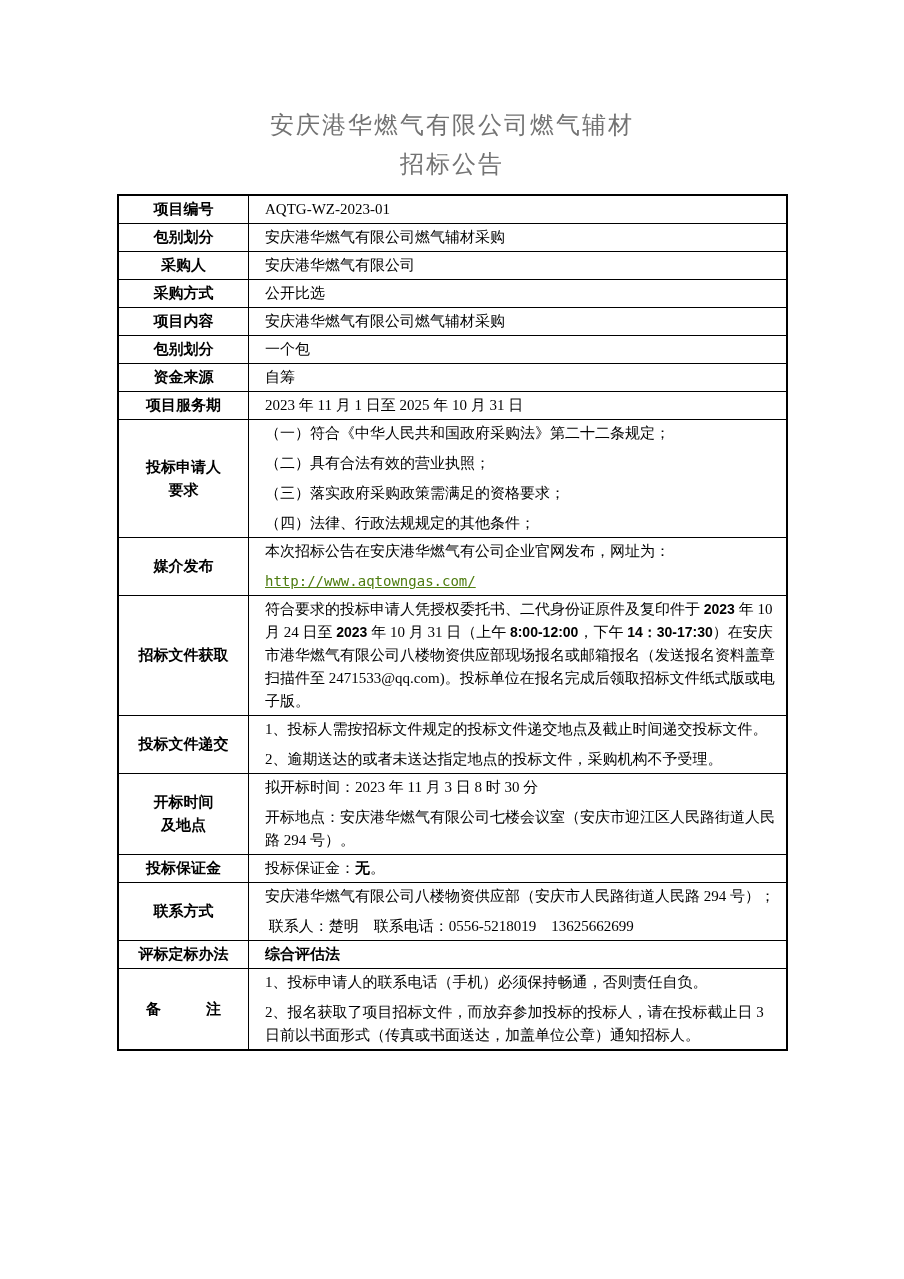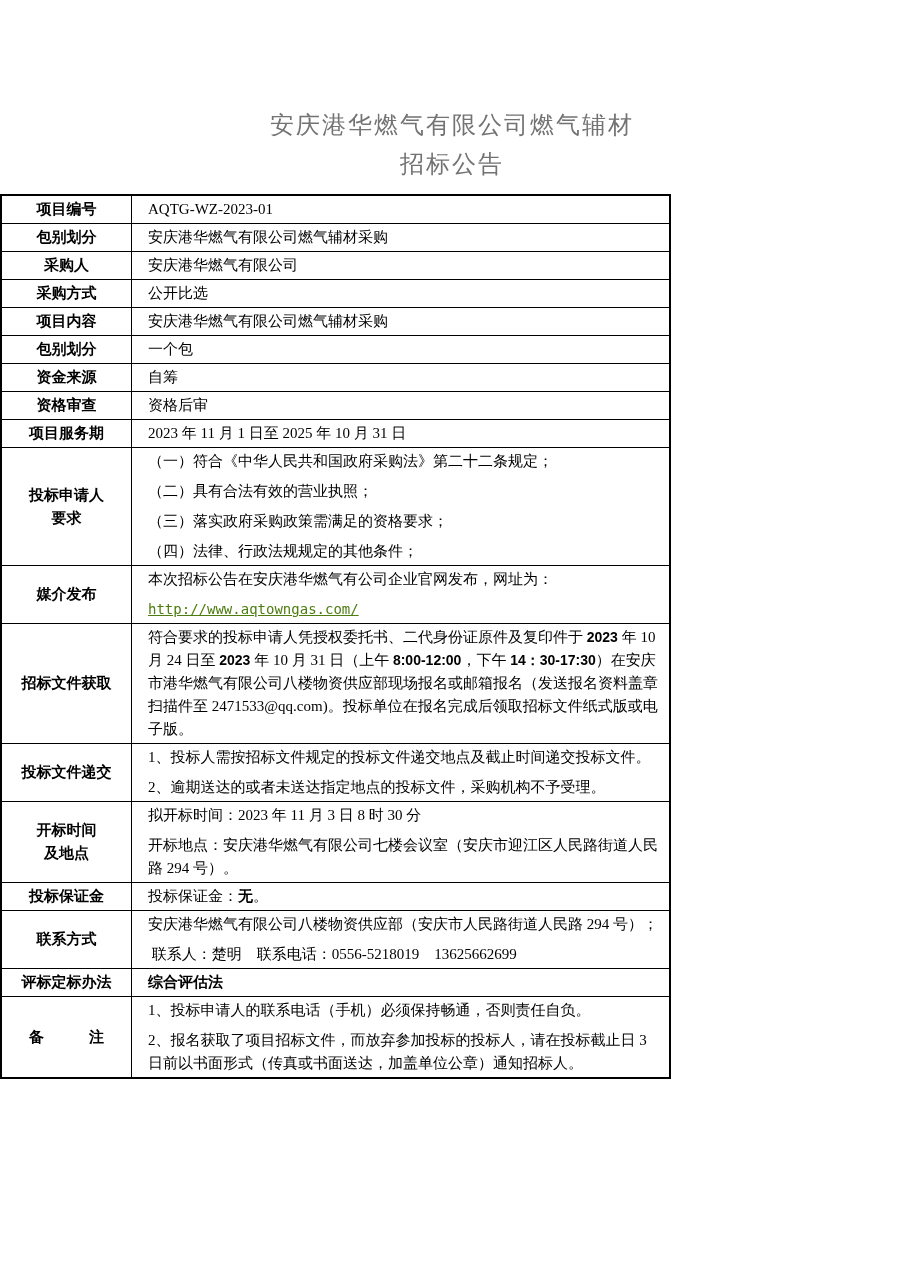--- a/index.html
+++ b/index.html
@@ -23,20 +23,21 @@
     line-height: 39px;
     font-weight: normal;
     letter-spacing: 2px;
     color: #737373;
   }
   .title .tline { display: block; }
   table.bid-table {
     border-collapse: collapse;
     table-layout: fixed;
     width: 671px;
+    margin-left: 117px;
     border: 2px solid #000000;
   }
   table.bid-table th,
   table.bid-table td {
     border: 1px solid #000000;
     vertical-align: middle;
     font-size: 15px;
   }
   table.bid-table th {
     width: 121px;
@@ -116,26 +117,20 @@
             <p><span>一个包</span></p>
           </td>
         </tr>
         <tr>
           <th>资金来源</th>
           <td>
             <p><span>自筹</span></p>
           </td>
         </tr>
         <tr>
-          <th>资格审查</th>
-          <td>
-            <p><span>资格后审</span></p>
-          </td>
-        </tr>
-        <tr>
           <th>项目服务期</th>
           <td>
             <p><span>2023 年 11 月 1 日至 2025 年 10 月 31 日</span></p>
           </td>
         </tr>
         <tr>
           <th>投标申请人
 要求</th>
           <td>
             <p><span>（一）符合《中华人民共和国政府采购法》第二十二条规定；</span></p>

